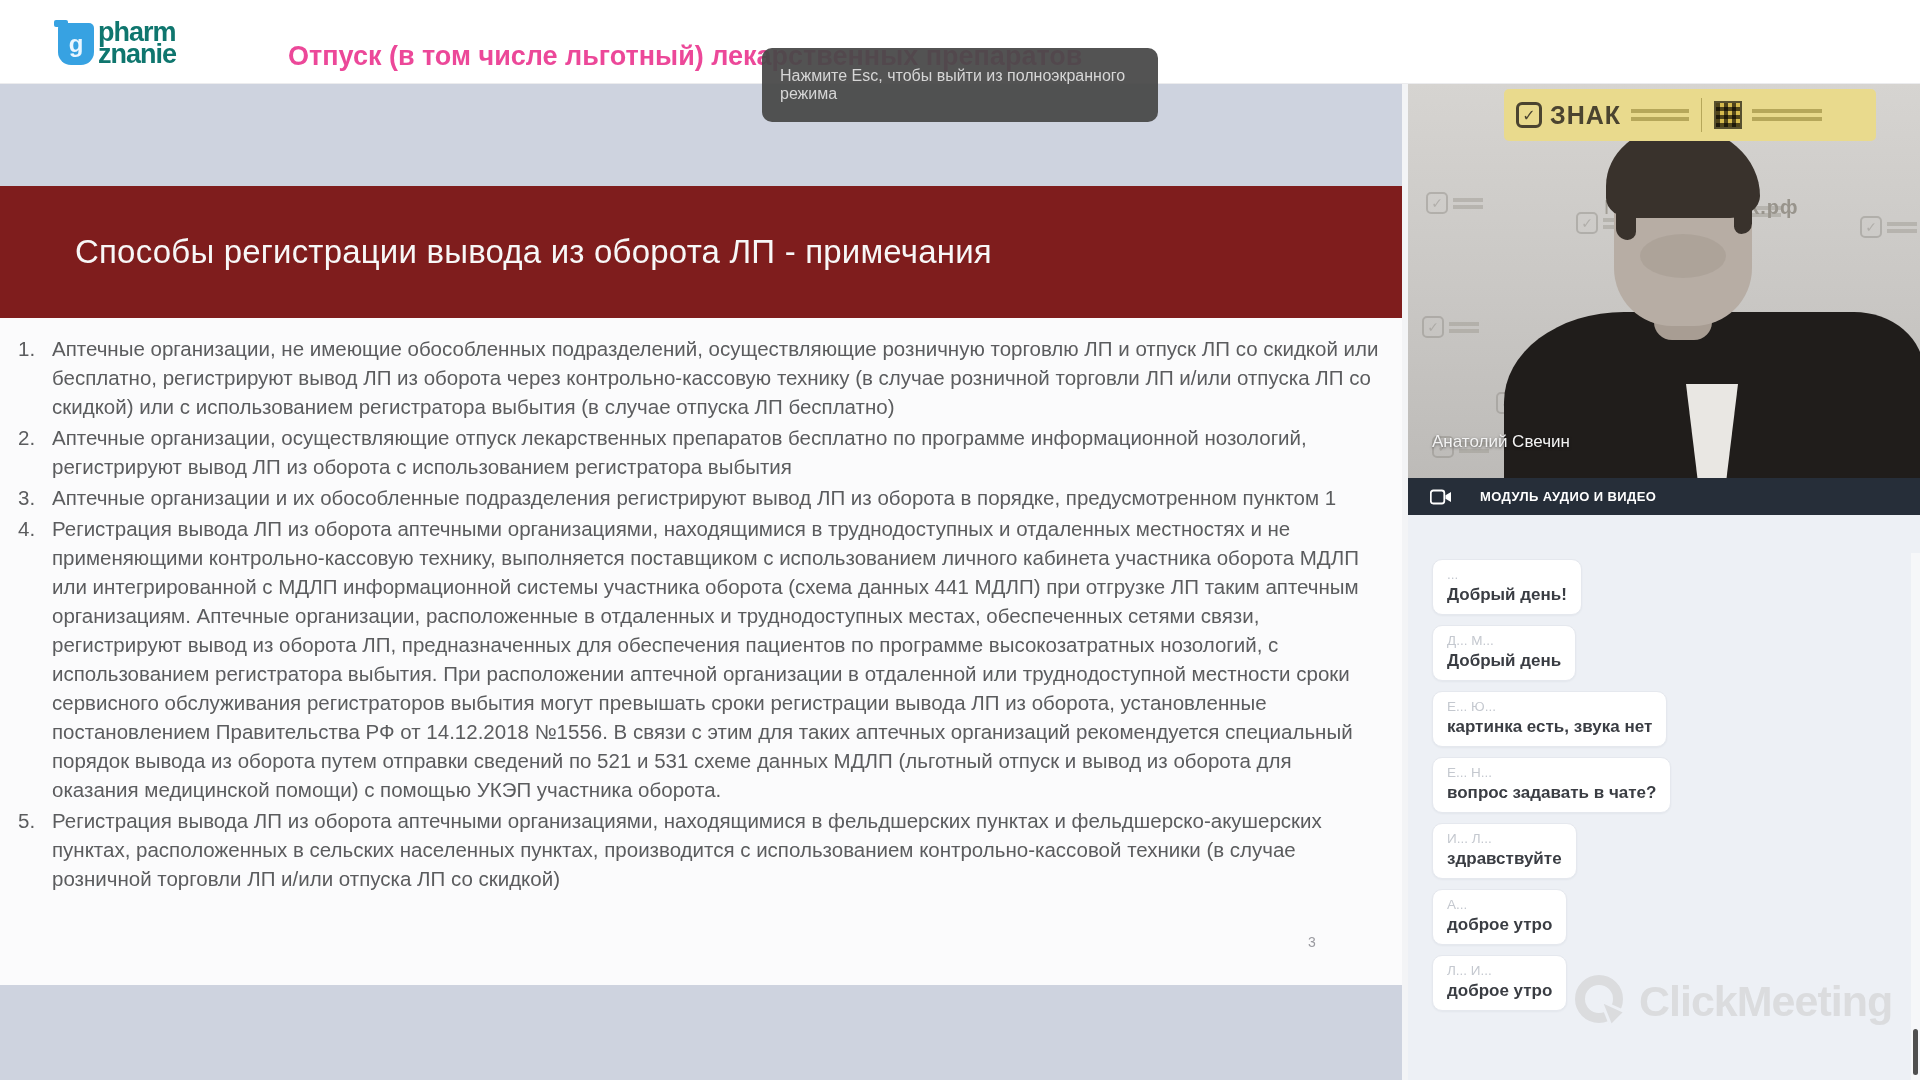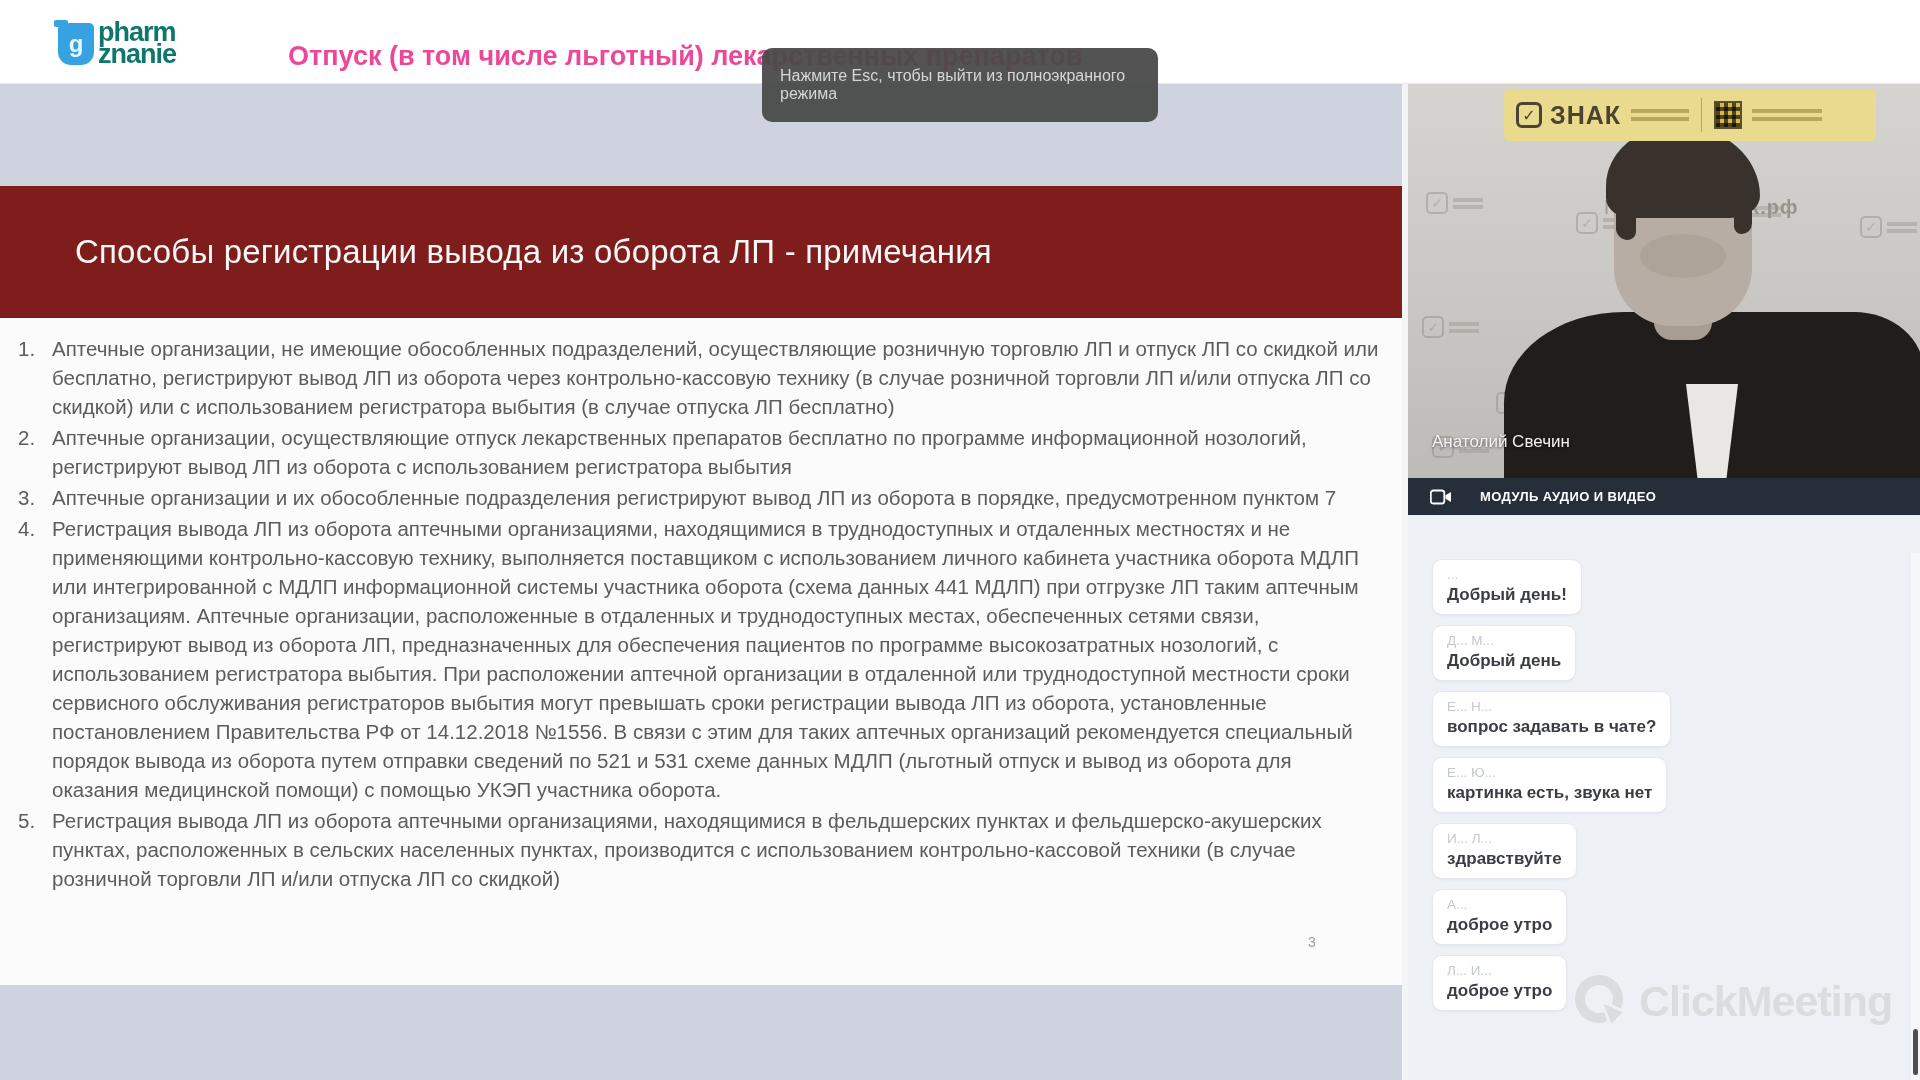--- a/index.html
+++ b/index.html
@@ -152,21 +152,21 @@
         <div class="cz-text">
           <span class="l1">ЧЕСТНЫЙ</span>
           <span class="l2">ЗНАК</span>
         </div>
       </div>
     </div>
     <div class="slide-body">
       <ol class="slide-list" id="slide-list">
           <li><span class="num">1.</span><span>Аптечные организации, не имеющие обособленных подразделений, осуществляющие розничную торговлю ЛП и отпуск ЛП со скидкой или бесплатно, регистрируют вывод ЛП из оборота через контрольно-кассовую технику (в случае розничной торговли ЛП и/или отпуска ЛП со скидкой) или с использованием регистратора выбытия (в случае отпуска ЛП бесплатно)</span></li>
           <li><span class="num">2.</span><span>Аптечные организации, осуществляющие отпуск лекарственных препаратов бесплатно по программе информационной нозологий, регистрируют вывод ЛП из оборота с использованием регистратора выбытия</span></li>
-          <li><span class="num">3.</span><span>Аптечные организации и их обособленные подразделения регистрируют вывод ЛП из оборота в порядке, предусмотренном пунктом 7</span></li>
+          <li><span class="num">3.</span><span>Аптечные организации и их обособленные подразделения регистрируют вывод ЛП из оборота в порядке, предусмотренном пунктом 1</span></li>
           <li><span class="num">4.</span><span>Регистрация вывода ЛП из оборота аптечными организациями, находящимися в труднодоступных и отдаленных местностях и не применяющими контрольно-кассовую технику, выполняется поставщиком с использованием личного кабинета участника оборота МДЛП или интегрированной с МДЛП информационной системы участника оборота (схема данных 441 МДЛП) при отгрузке ЛП таким аптечным организациям. Аптечные организации, расположенные в отдаленных и труднодоступных местах, обеспеченных сетями связи, регистрируют вывод из оборота ЛП, предназначенных для обеспечения пациентов по программе высокозатратных нозологий, с использованием регистратора выбытия. При расположении аптечной организации в отдаленной или труднодоступной местности сроки сервисного обслуживания регистраторов выбытия могут превышать сроки регистрации вывода ЛП из оборота, установленные постановлением Правительства РФ от 14.12.2018 №1556. В связи с этим для таких аптечных организаций рекомендуется специальный порядок вывода из оборота путем отправки сведений по 521 и 531 схеме данных МДЛП (льготный отпуск и вывод из оборота для оказания медицинской помощи) с помощью УКЭП участника оборота.</span></li>
           <li><span class="num">5.</span><span>Регистрация вывода ЛП из оборота аптечными организациями, находящимися в фельдшерских пунктах и фельдшерско-акушерских пунктах, расположенных в сельских населенных пунктах, производится с использованием контрольно-кассовой техники (в случае розничной торговли ЛП и/или отпуска ЛП со скидкой)</span></li>
         </ol>
       <span class="page-num">3</span>
     </div>
     <div class="stage-gap"></div>
   </main>
 
   <aside class="rpanel">
 
@@ -288,26 +288,26 @@
     <div class="chat-list" id="chat-list">
       <div class="bubble">
           <div class="sender">...</div>
           <div class="msg">Добрый день!</div>
         </div>
         <div class="bubble">
           <div class="sender">Д... М...</div>
           <div class="msg">Добрый день</div>
         </div>
         <div class="bubble">
+          <div class="sender">Е... Ю...</div>
+          <div class="msg">картинка есть, звука нет</div>
+        </div>
+        <div class="bubble">
           <div class="sender">Е... Н...</div>
           <div class="msg">вопрос задавать в чате?</div>
-        </div>
-        <div class="bubble">
-          <div class="sender">Е... Ю...</div>
-          <div class="msg">картинка есть, звука нет</div>
         </div>
         <div class="bubble">
           <div class="sender">И... Л...</div>
           <div class="msg">здравствуйте</div>
         </div>
         <div class="bubble">
           <div class="sender">А...</div>
           <div class="msg">доброе утро</div>
         </div>
         <div class="bubble">

